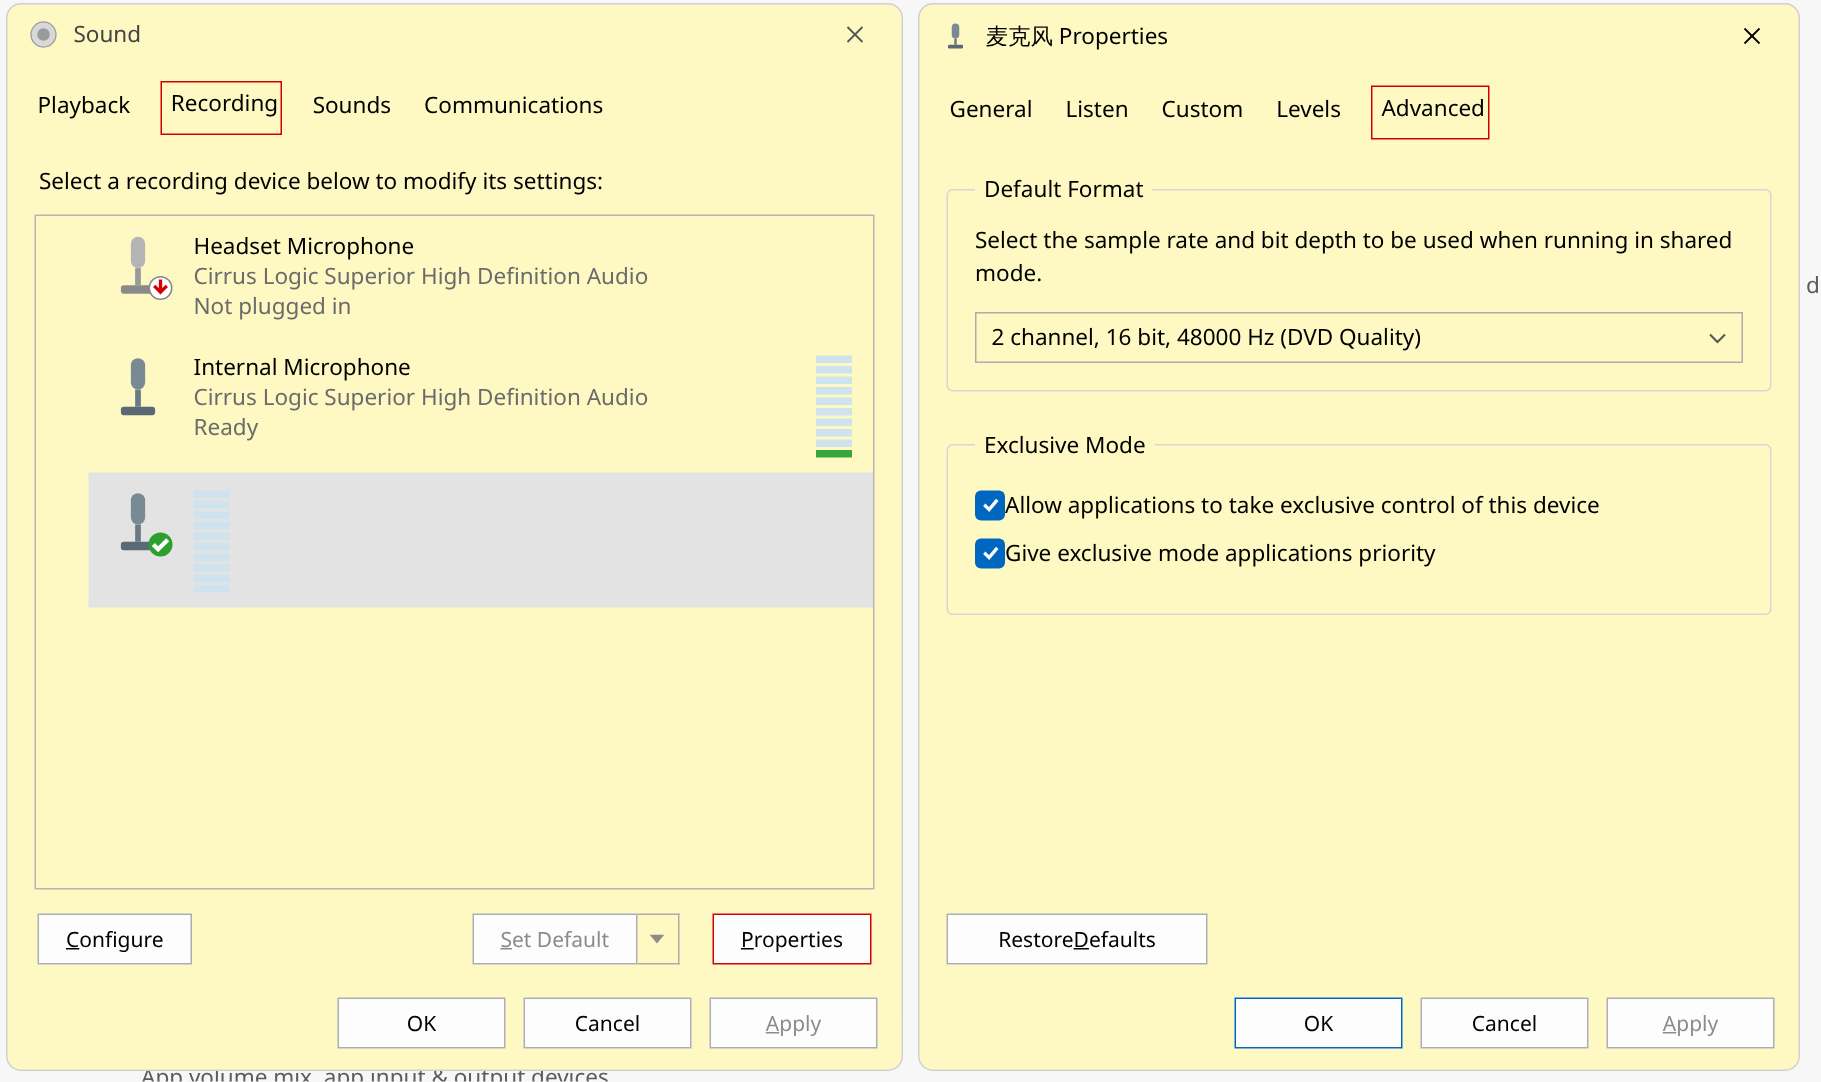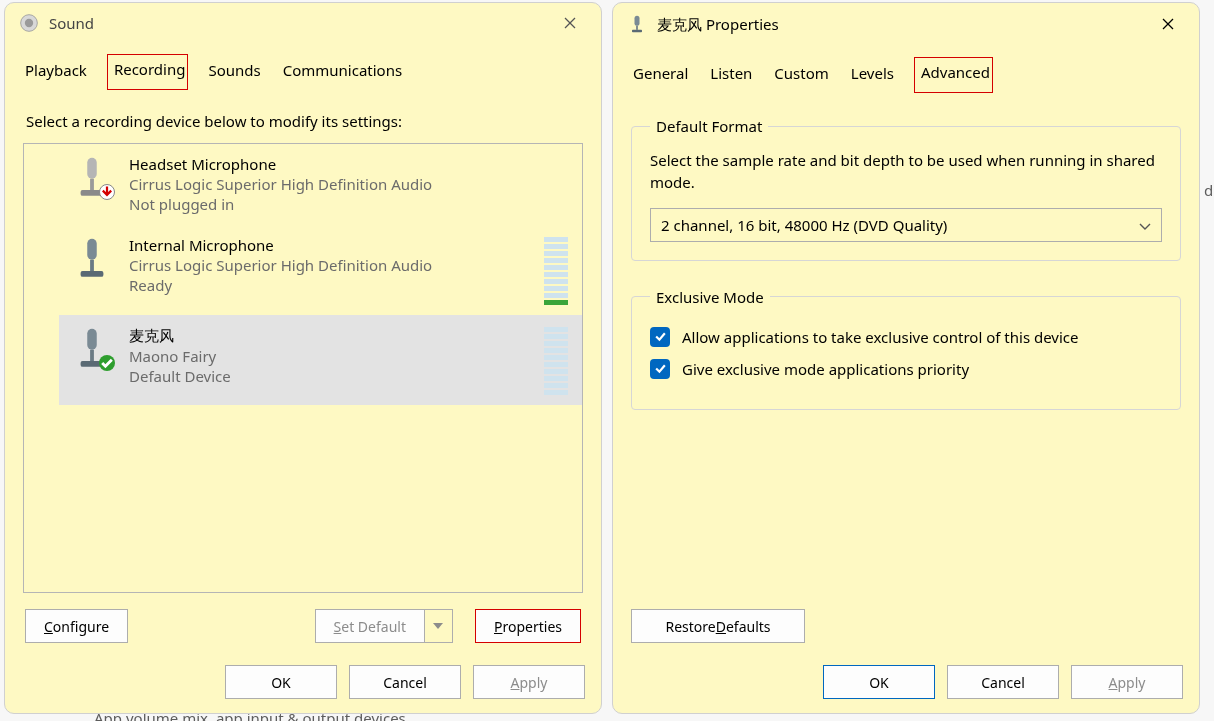--- a/index.html
+++ b/index.html
@@ -47,21 +47,21 @@
 
   .annot { position: absolute; color: #d40000; font-size: 20px; font-weight: 400; pointer-events: none; }
 
   
   #prop-window { left: 612px; top: 2px; width: 588px; height: 712px; }
   fieldset.group { border: 1px solid #d6d6d6; border-radius: 4px; padding: 14px 18px 18px 18px; margin: 8px 0 18px 0; }
   fieldset.group > legend { padding: 0 6px; font-size: 15px; color: #000; }
   .hint { font-size: 15px; line-height: 1.45; margin-bottom: 14px; }
   .select { width: 100%; height: 34px; border: 1px solid #adadad; padding: 0 34px 0 10px; font-size: 15px; display: flex; align-items: center; position: relative; }
   .select .chev { position: absolute; right: 10px; top: 50%; transform: translateY(-50%); }
-  .check-row { display: flex; align-items: center; gap: 12px; font-size: 15px; margin: 6px 0 12px 0; }
+  .check-row { display: flex; align-items: center; gap: 0; font-size: 15px; margin: 6px 0 12px 0; }
   .check { width: 20px; height: 20px; border-radius: 4px; background: #0067c0; display: flex; align-items: center; justify-content: center; }
   .check svg { width: 13px; height: 13px; }
 
   u.mn { text-decoration: underline; }
 
   .bg-text { position: absolute; color: #5c5c5c; font-size: 15px; }
 </style>
 </head>
 <body>
 
@@ -153,25 +153,20 @@
           <svg viewBox="0 0 40 50">
               <rect x="15" y="4" width="10" height="22" rx="5" fill="#7a8a94"></rect>
               <rect x="18" y="26" width="4" height="12" fill="#6a7a84"></rect>
               <rect x="8" y="38" width="24" height="6" rx="2" fill="#5a6a74"></rect>
             </svg>
           <div class="badge" style="background:#2e9e2e;">
             <svg viewBox="0 0 10 10">
                 <path d="M2 5 L4 7 L8 3" fill="none" stroke="#fff" stroke-width="1.8"></path>
               </svg>
           </div>
-        </div>
-        <div class="info">
-          <div class="name">麦克风</div>
-          <div class="desc">Maono Fairy</div>
-          <div class="status">Default Device</div>
         </div>
         <div class="meter">
           <div class="bar"></div>
             <div class="bar"></div>
             <div class="bar"></div>
             <div class="bar"></div>
             <div class="bar"></div>
             <div class="bar"></div>
             <div class="bar"></div>
             <div class="bar"></div>

